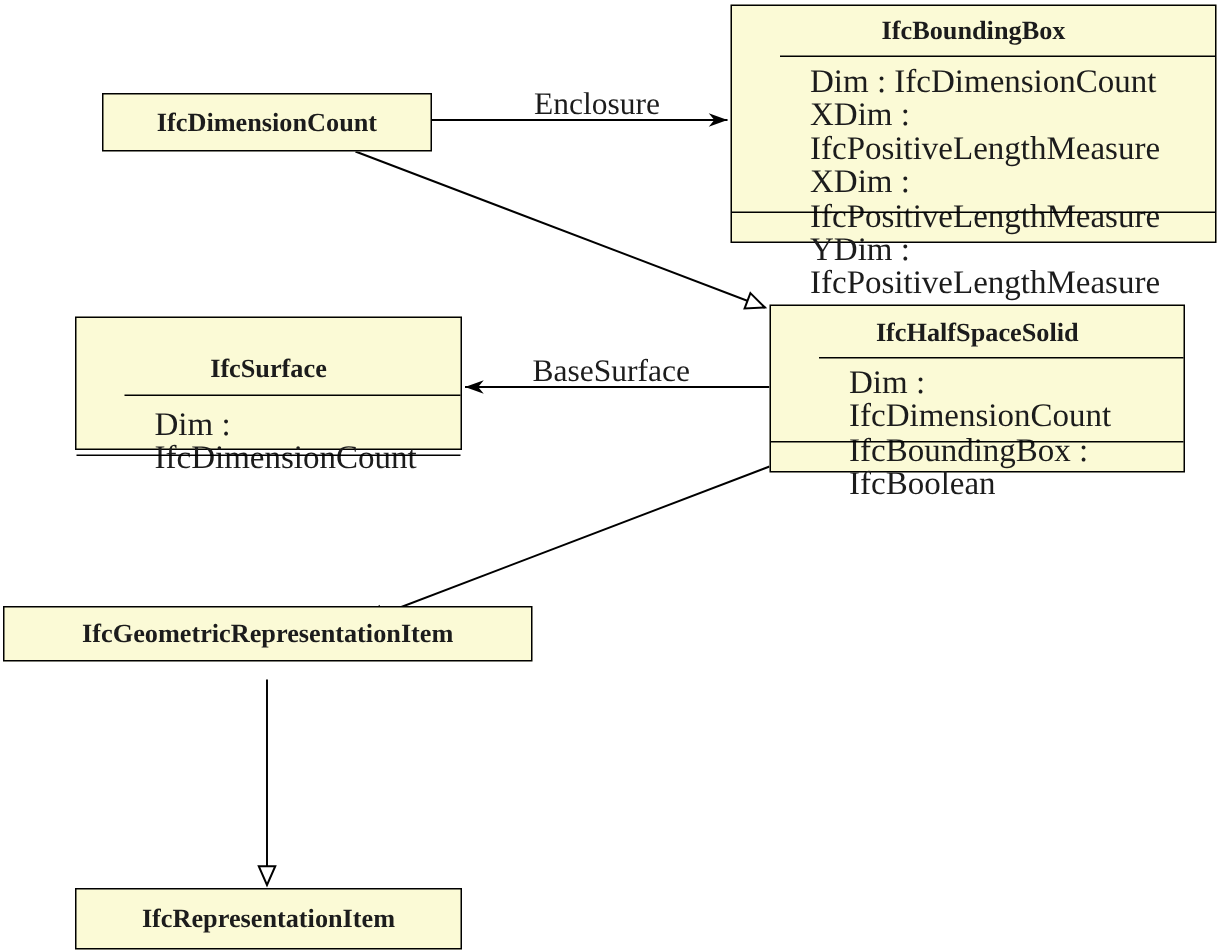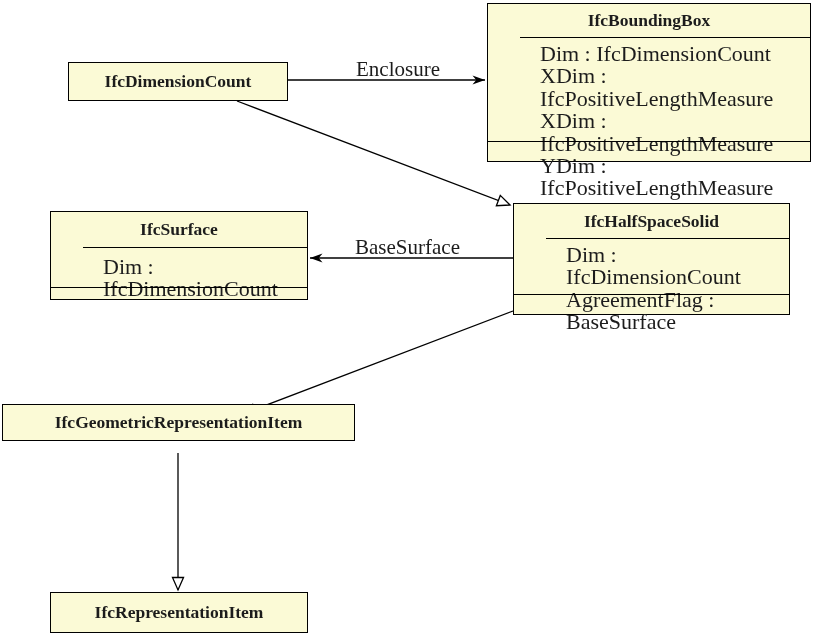--- a/index.html
+++ b/index.html
@@ -61,21 +61,21 @@
   }
 
   
   #box-bounding-box   { left: 487px; top: 3px;   width: 324px; height: 159px; }
   #box-bounding-box .uml-title { height: 33px; }
   #box-bounding-box .uml-attrs { height: 104px; padding-top: 5px; }
 
   #box-boxed-half-space { left: 68px; top: 62px; width: 220px; height: 39px; }
 
   #box-surface        { left: 50px;  top: 211px; width: 258px; height: 89px; }
-  #box-surface .uml-title { height: 35px; }
+  #box-surface .uml-title { height: 35px; margin-top: 16px; }
   #box-surface .uml-attrs { height: 40px; padding-top: 8px; }
 
   #box-half-space-solid { left: 513px; top: 203px; width: 277px; height: 112px; }
   #box-half-space-solid .uml-title { height: 34px; }
   #box-half-space-solid .uml-attrs { height: 56px; padding-top: 5px; }
 
   #box-geometric-representation-item { left: 2px; top: 404px; width: 353px; height: 37px; }
 
   #box-representation-item { left: 50px; top: 592px; width: 258px; height: 41px; }
 
@@ -129,21 +129,21 @@
     <div class="uml-attrs">
       <div>Dim : IfcDimensionCount</div>
     </div>
     <div class="uml-footer"></div>
   </div>
 
   <div class="uml-class" id="box-half-space-solid">
     <div class="uml-title">IfcHalfSpaceSolid</div>
     <div class="uml-attrs">
       <div>Dim : IfcDimensionCount</div>
-      <div>AgreementFlag : BaseSurface</div>
+      <div>IfcBoundingBox : IfcBoolean</div>
     </div>
     <div class="uml-footer"></div>
   </div>
 
   <div class="uml-class single" id="box-geometric-representation-item">
     <div class="uml-title">IfcGeometricRepresentationItem</div>
   </div>
 
   <div class="uml-class single" id="box-representation-item">
     <div class="uml-title">IfcRepresentationItem</div>

